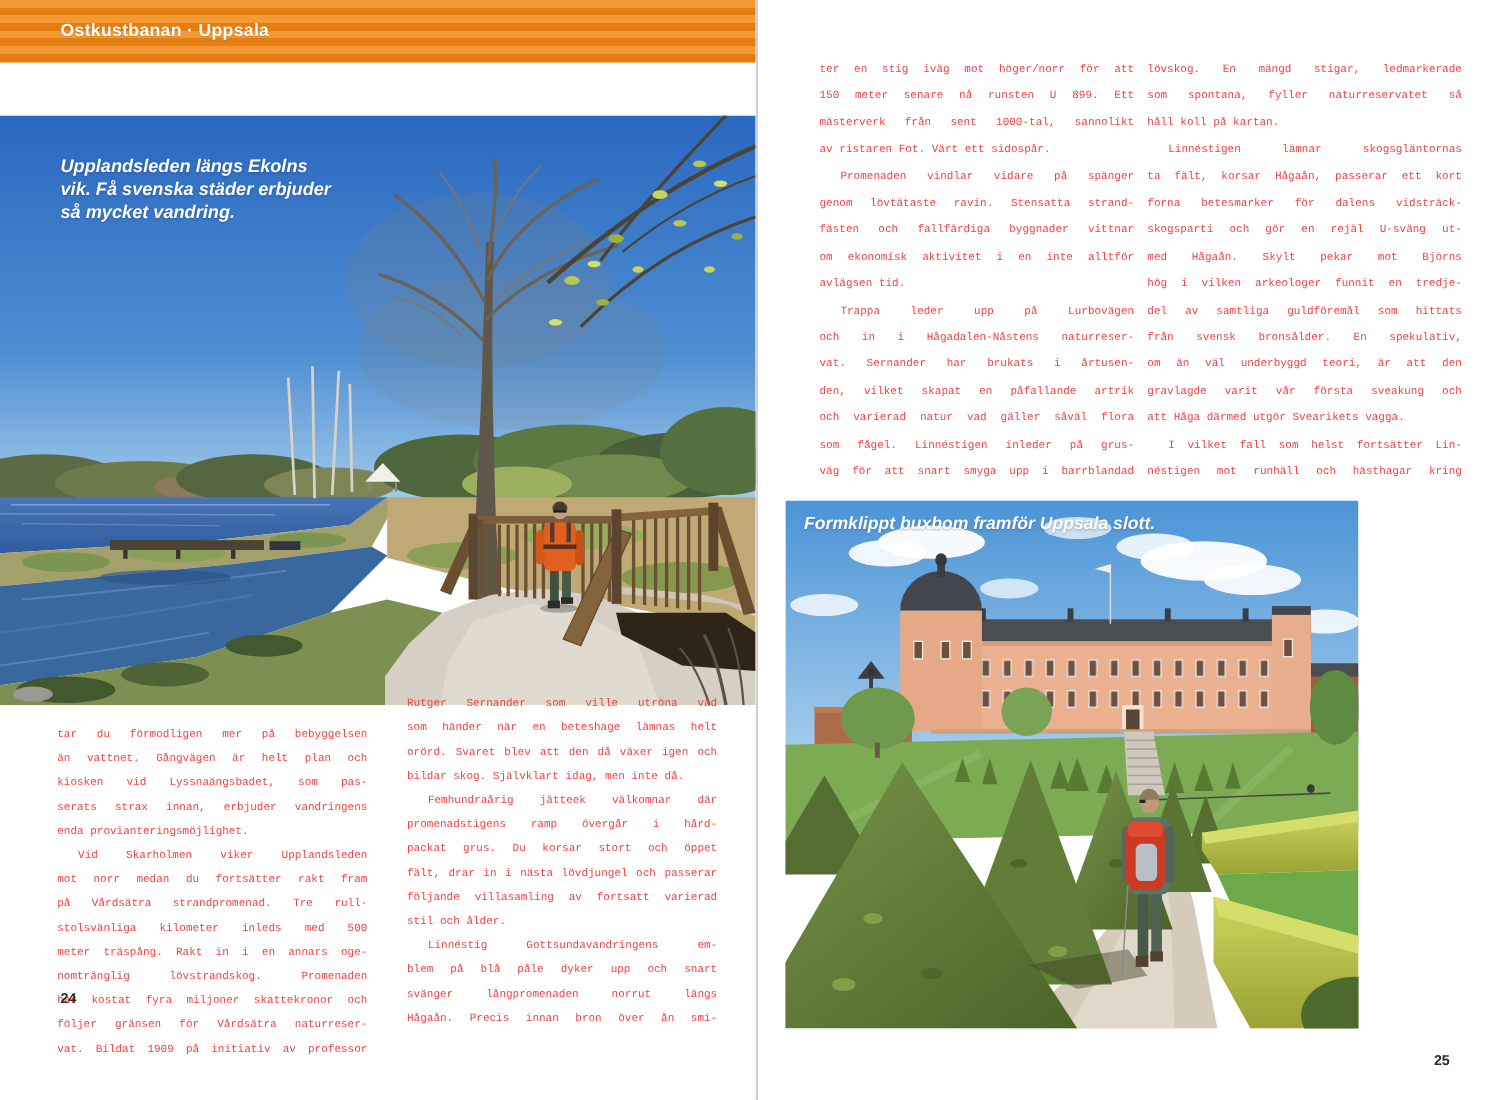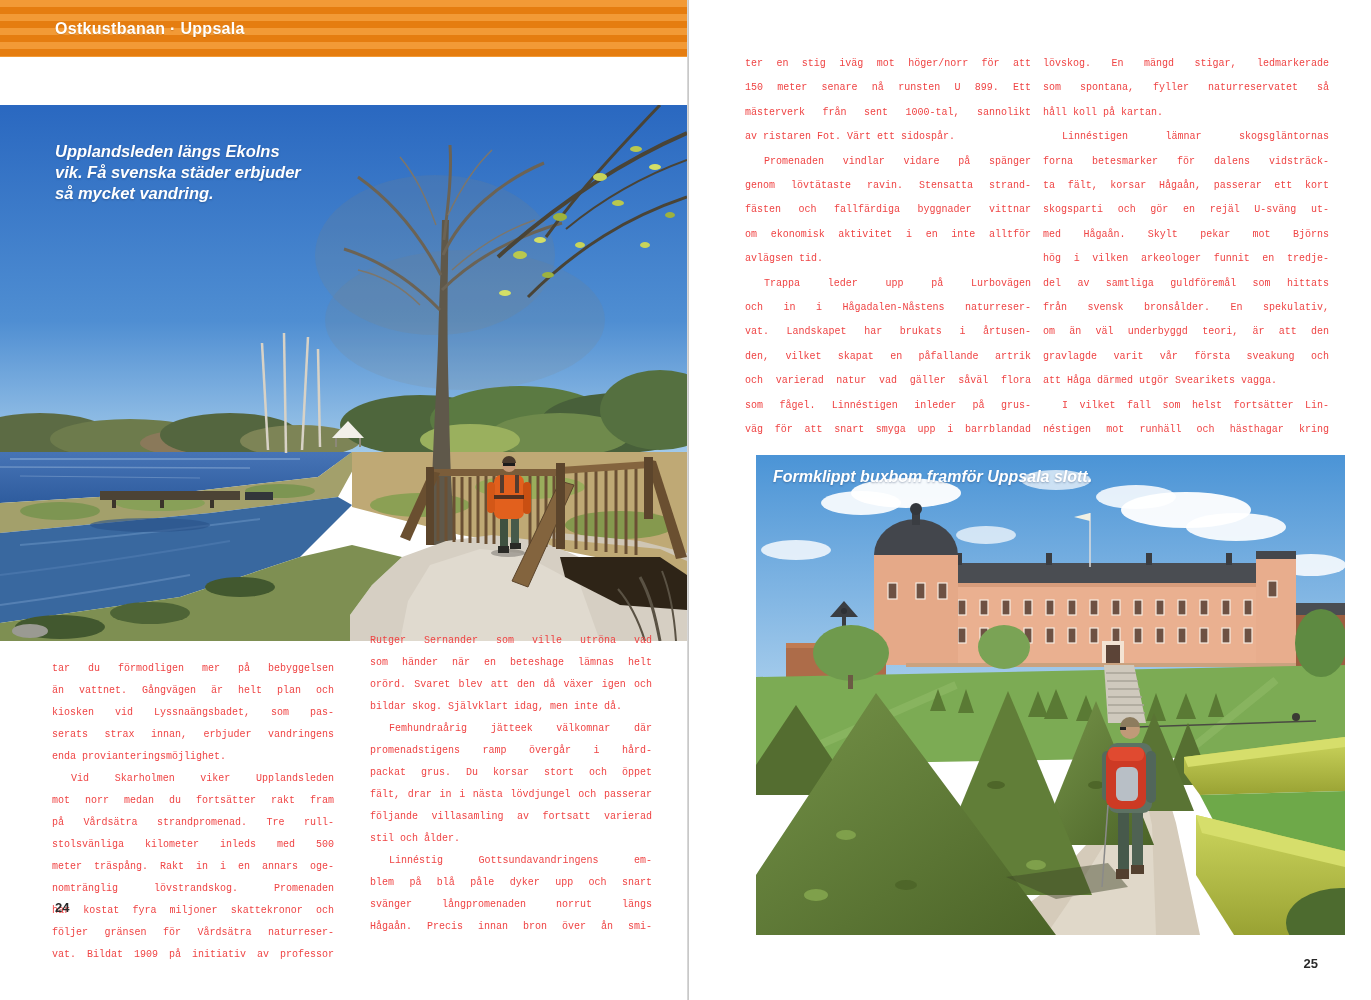--- a/index.html
+++ b/index.html
@@ -10,21 +10,21 @@
     background:repeating-linear-gradient(180deg,#f29a36 0px,#f29a36 7px,#e57d10 7px,#e57d10 14px);}
   .chapter-title{position:absolute;left:55px;top:50%;transform:translateY(-52%);
     color:#ffffff;font-weight:bold;font-size:16px;letter-spacing:.3px;
     text-shadow:0 1px 1px rgba(150,75,0,.35);}
   
   .gutter{position:absolute;left:687px;top:0;width:2px;height:1000px;
     background:linear-gradient(90deg,#dddddd,#c2c2c2);}
   
   .photo{position:absolute;margin:0;padding:0;}
   .photo-left{left:0;top:57px;width:687px;height:536px;margin-top:48px;}
-  .photo-right{left:756px;top:455px;width:589px;height:480px;}
+  .photo-right{left:714px;top:455px;width:521px;height:480px;}
   .photo svg{display:block;width:100%;height:100%;}
   
   .caption{position:absolute;color:#ffffff;font-style:italic;font-weight:bold;
     font-family:"Liberation Sans",sans-serif;text-shadow:0 1px 2px rgba(20,40,80,.35);}
   .caption-left{left:55px;top:36px;font-size:16.5px;line-height:21px;}
   .caption-right{left:17px;top:12px;font-size:16px;line-height:20px;}
   .cap-line{white-space:nowrap;}
   
   .textcol{position:absolute;font-family:Liberation Mono, monospace;color:#ef4444;
     font-size:10px;}
@@ -272,33 +272,33 @@
       <div class="line">150 meter senare nå runsten U 899. Ett</div>
       <div class="line">mästerverk från sent 1000-tal, sannolikt</div>
       <div class="line endp">av ristaren Fot. Värt ett sidospår.</div>
       <div class="line indent">Promenaden vindlar vidare på spänger</div>
       <div class="line">genom lövtätaste ravin. Stensatta strand-</div>
       <div class="line">fästen och fallfärdiga byggnader vittnar</div>
       <div class="line">om ekonomisk aktivitet i en inte alltför</div>
       <div class="line endp">avlägsen tid.</div>
       <div class="line indent">Trappa leder upp på Lurbovägen</div>
       <div class="line">och in i Hågadalen-Nåstens naturreser-</div>
-      <div class="line">vat. Landskapet har brukats i årtusen-</div>
+      <div class="line">vat. Sernander har brukats i årtusen-</div>
       <div class="line">den, vilket skapat en påfallande artrik</div>
       <div class="line">och varierad natur vad gäller såväl flora</div>
       <div class="line">som fågel. Linnéstigen inleder på grus-</div>
       <div class="line">väg för att snart smyga upp i barrblandad</div>
     </div>
   <div class="textcol tc-right" style="left:1043px;top:52px;width:286px;">
       <div class="line">lövskog. En mängd stigar, ledmarkerade</div>
       <div class="line">som spontana, fyller naturreservatet så</div>
       <div class="line endp">håll koll på kartan.</div>
       <div class="line indent">Linnéstigen lämnar skogsgläntornas</div>
+      <div class="line">ta fält, korsar Hågaån, passerar ett kort</div>
       <div class="line">forna betesmarker för dalens vidsträck-</div>
-      <div class="line">ta fält, korsar Hågaån, passerar ett kort</div>
       <div class="line">skogsparti och gör en rejäl U-sväng ut-</div>
       <div class="line">med Hågaån. Skylt pekar mot Björns</div>
       <div class="line">hög i vilken arkeologer funnit en tredje-</div>
       <div class="line">del av samtliga guldföremål som hittats</div>
       <div class="line">från svensk bronsålder. En spekulativ,</div>
       <div class="line">om än väl underbyggd teori, är att den</div>
       <div class="line">gravlagde varit vår första sveakung och</div>
       <div class="line endp">att Håga därmed utgör Svearikets vagga.</div>
       <div class="line indent">I vilket fall som helst fortsätter Lin-</div>
       <div class="line">néstigen mot runhäll och hästhagar kring</div>

